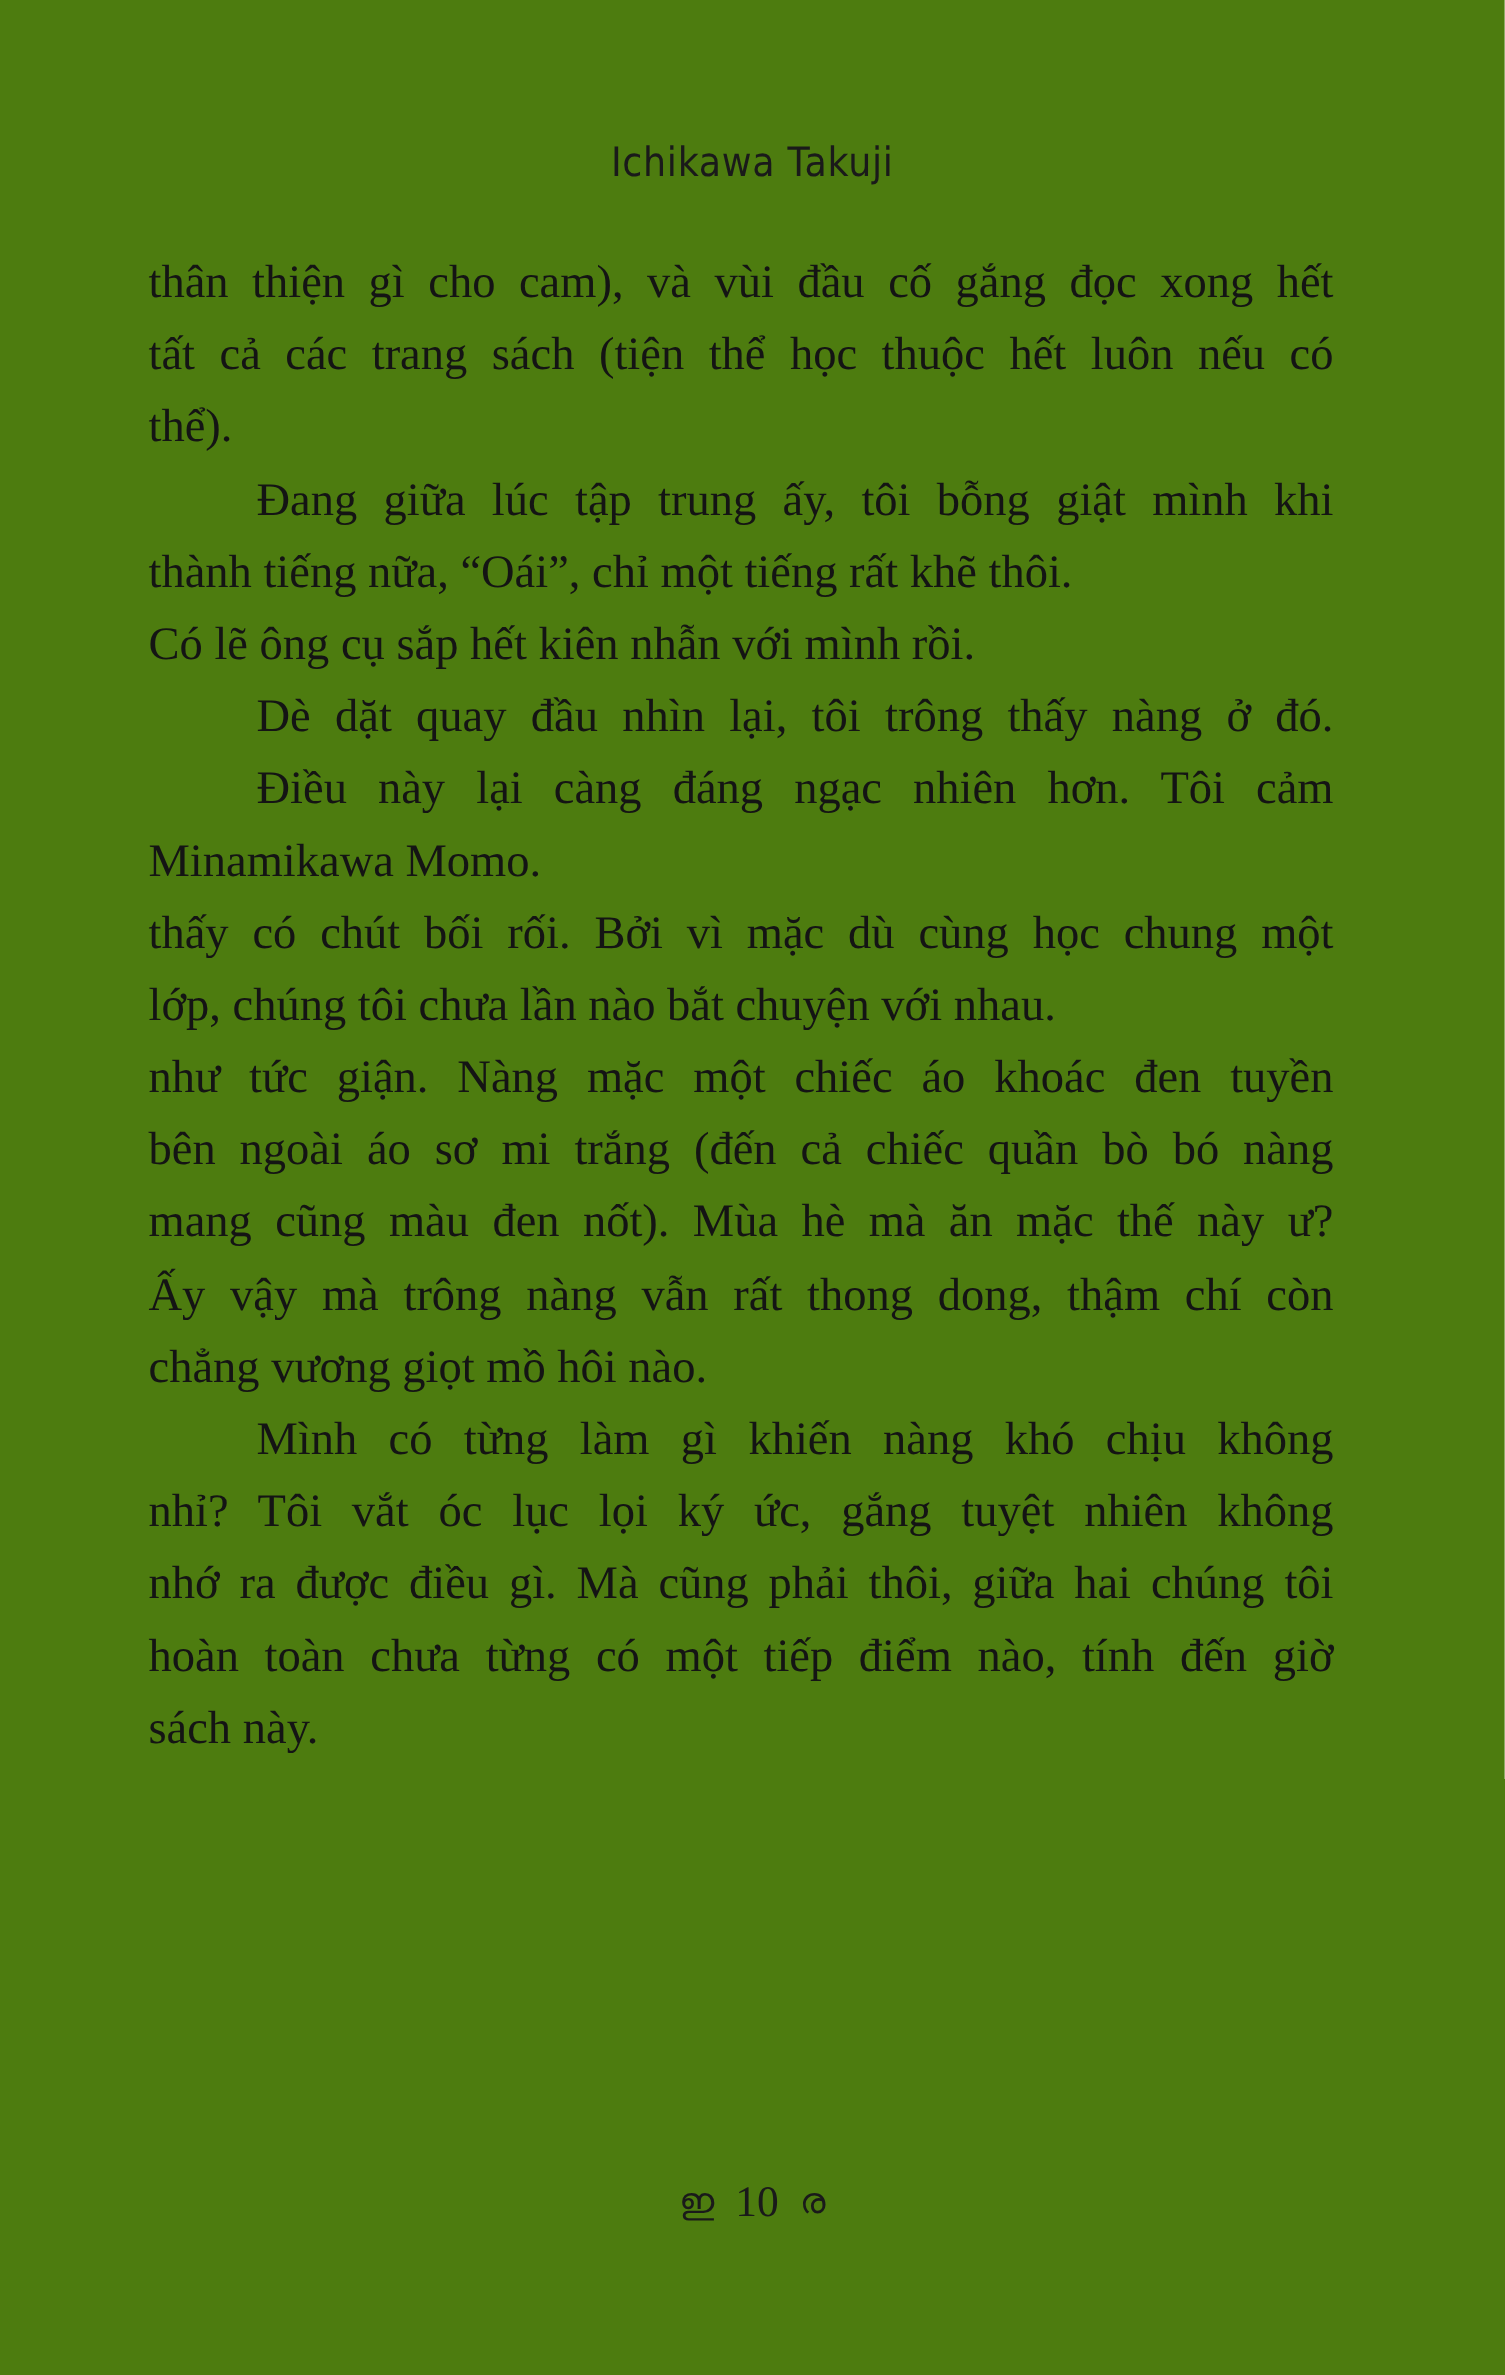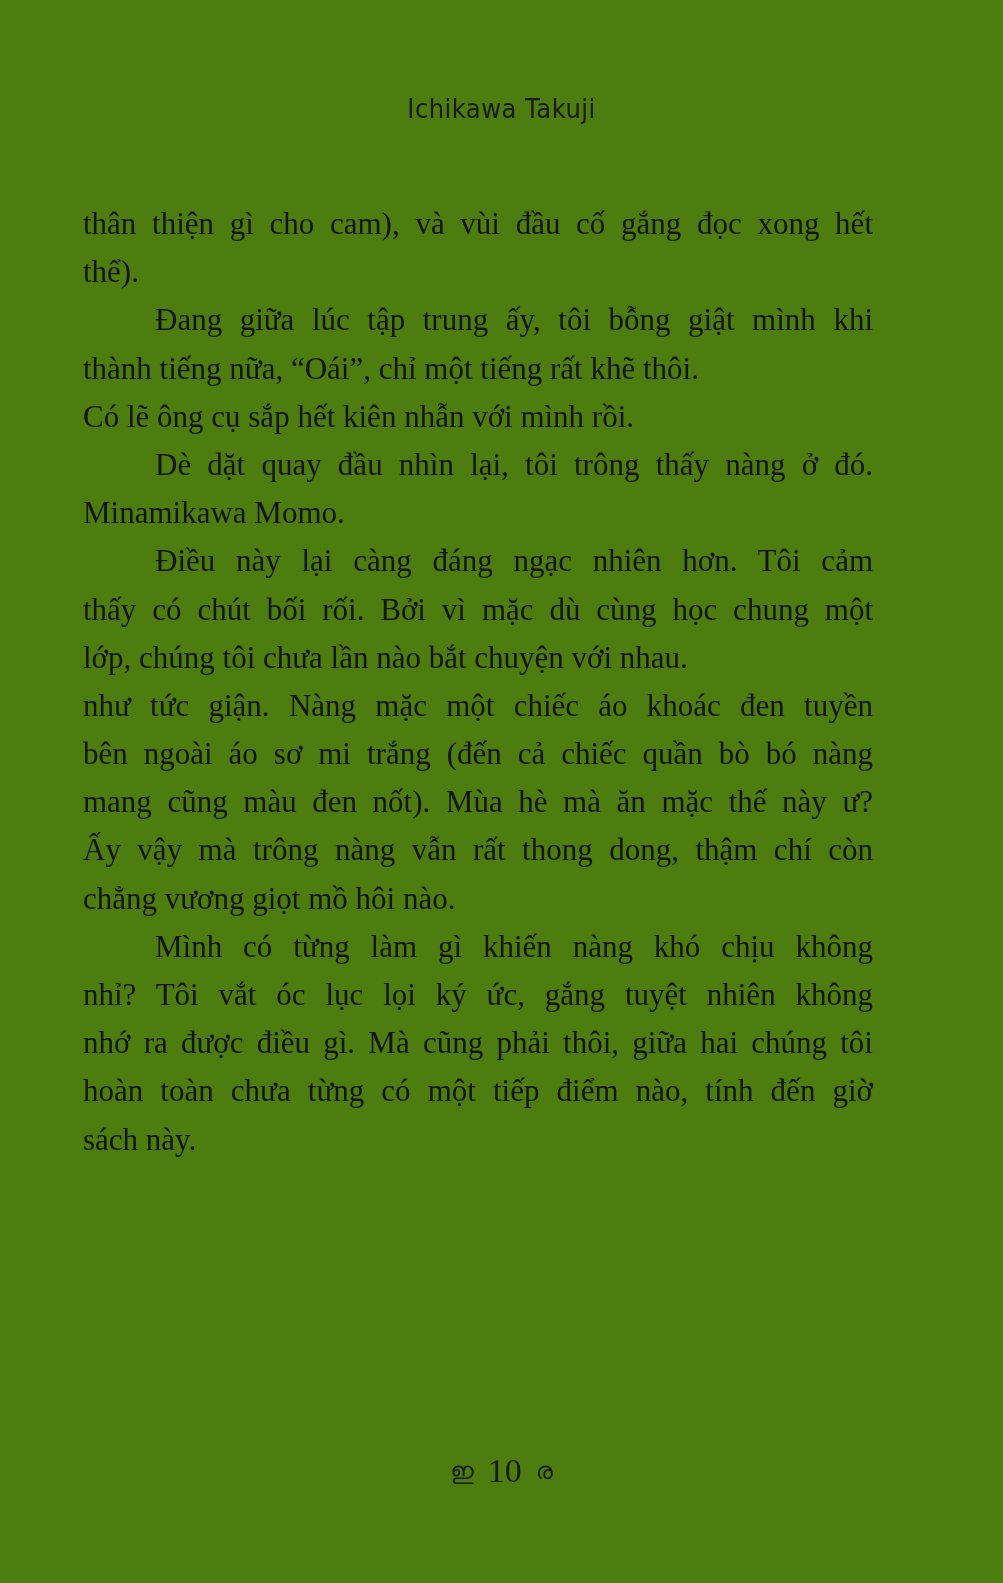--- a/index.html
+++ b/index.html
@@ -31,24 +31,23 @@
       text-align: center;
       font-family: "DejaVu Sans", "Liberation Sans", sans-serif;
       font-size: 27px;
       letter-spacing: 0.5px;
       color: #1a1a1a;
       font-weight: normal;
       transform: scaleX(0.9);
     }
     .body-text {
       position: absolute;
-      left: 83px;
+      left: 99px;
       top: 164px;
       width: 790px;
-      margin-top: 36px;
     }
     .line {
       display: block;
       height: 48.2px;
       line-height: 48.2px;
       font-size: 31px;
       white-space: nowrap;
       text-align: justify;
       text-align-last: justify;
       color: #141414;
@@ -70,38 +69,39 @@
     }
     .folio .orn {
       display: inline-block;
       font-size: 24px;
       vertical-align: middle;
       margin: 0 8px;
     }
     .folio .num {
       display: inline-block;
       vertical-align: middle;
-      font-size: 34px;
+      font-size: 29px;
     }
   </style>
 </head>
 <body>
 
 <div class="page">
   <div class="running-head">Ichikawa Takuji</div>
 
   <div class="body-text" id="body-text">
       <span class="line">thân thiện gì cho cam), và vùi đầu cố gắng đọc xong hết</span>
+      <span class="line">tất cả các trang sách (tiện thể học thuộc hết luôn nếu có</span>
       <span class="line last">thể).</span>
       <span class="line indent">Đang giữa lúc tập trung ấy, tôi bỗng giật mình khi</span>
       <span class="line last">thành tiếng nữa, “Oái”, chỉ một tiếng rất khẽ thôi.</span>
       <span class="line last">Có lẽ ông cụ sắp hết kiên nhẫn với mình rồi.</span>
       <span class="line indent">Dè dặt quay đầu nhìn lại, tôi trông thấy nàng ở đó.</span>
+      <span class="line indent">Điều này lại càng đáng ngạc nhiên hơn. Tôi cảm</span>
       <span class="line last">Minamikawa Momo.</span>
-      <span class="line indent">Điều này lại càng đáng ngạc nhiên hơn. Tôi cảm</span>
       <span class="line">thấy có chút bối rối. Bởi vì mặc dù cùng học chung một</span>
       <span class="line last">lớp, chúng tôi chưa lần nào bắt chuyện với nhau.</span>
       <span class="line">như tức giận. Nàng mặc một chiếc áo khoác đen tuyền</span>
       <span class="line">bên ngoài áo sơ mi trắng (đến cả chiếc quần bò bó nàng</span>
       <span class="line">mang cũng màu đen nốt). Mùa hè mà ăn mặc thế này ư?</span>
       <span class="line">Ấy vậy mà trông nàng vẫn rất thong dong, thậm chí còn</span>
       <span class="line last">chẳng vương giọt mồ hôi nào.</span>
       <span class="line indent">Mình có từng làm gì khiến nàng khó chịu không</span>
       <span class="line">nhỉ? Tôi vắt óc lục lọi ký ức, gắng tuyệt nhiên không</span>
       <span class="line">nhớ ra được điều gì. Mà cũng phải thôi, giữa hai chúng tôi</span>

